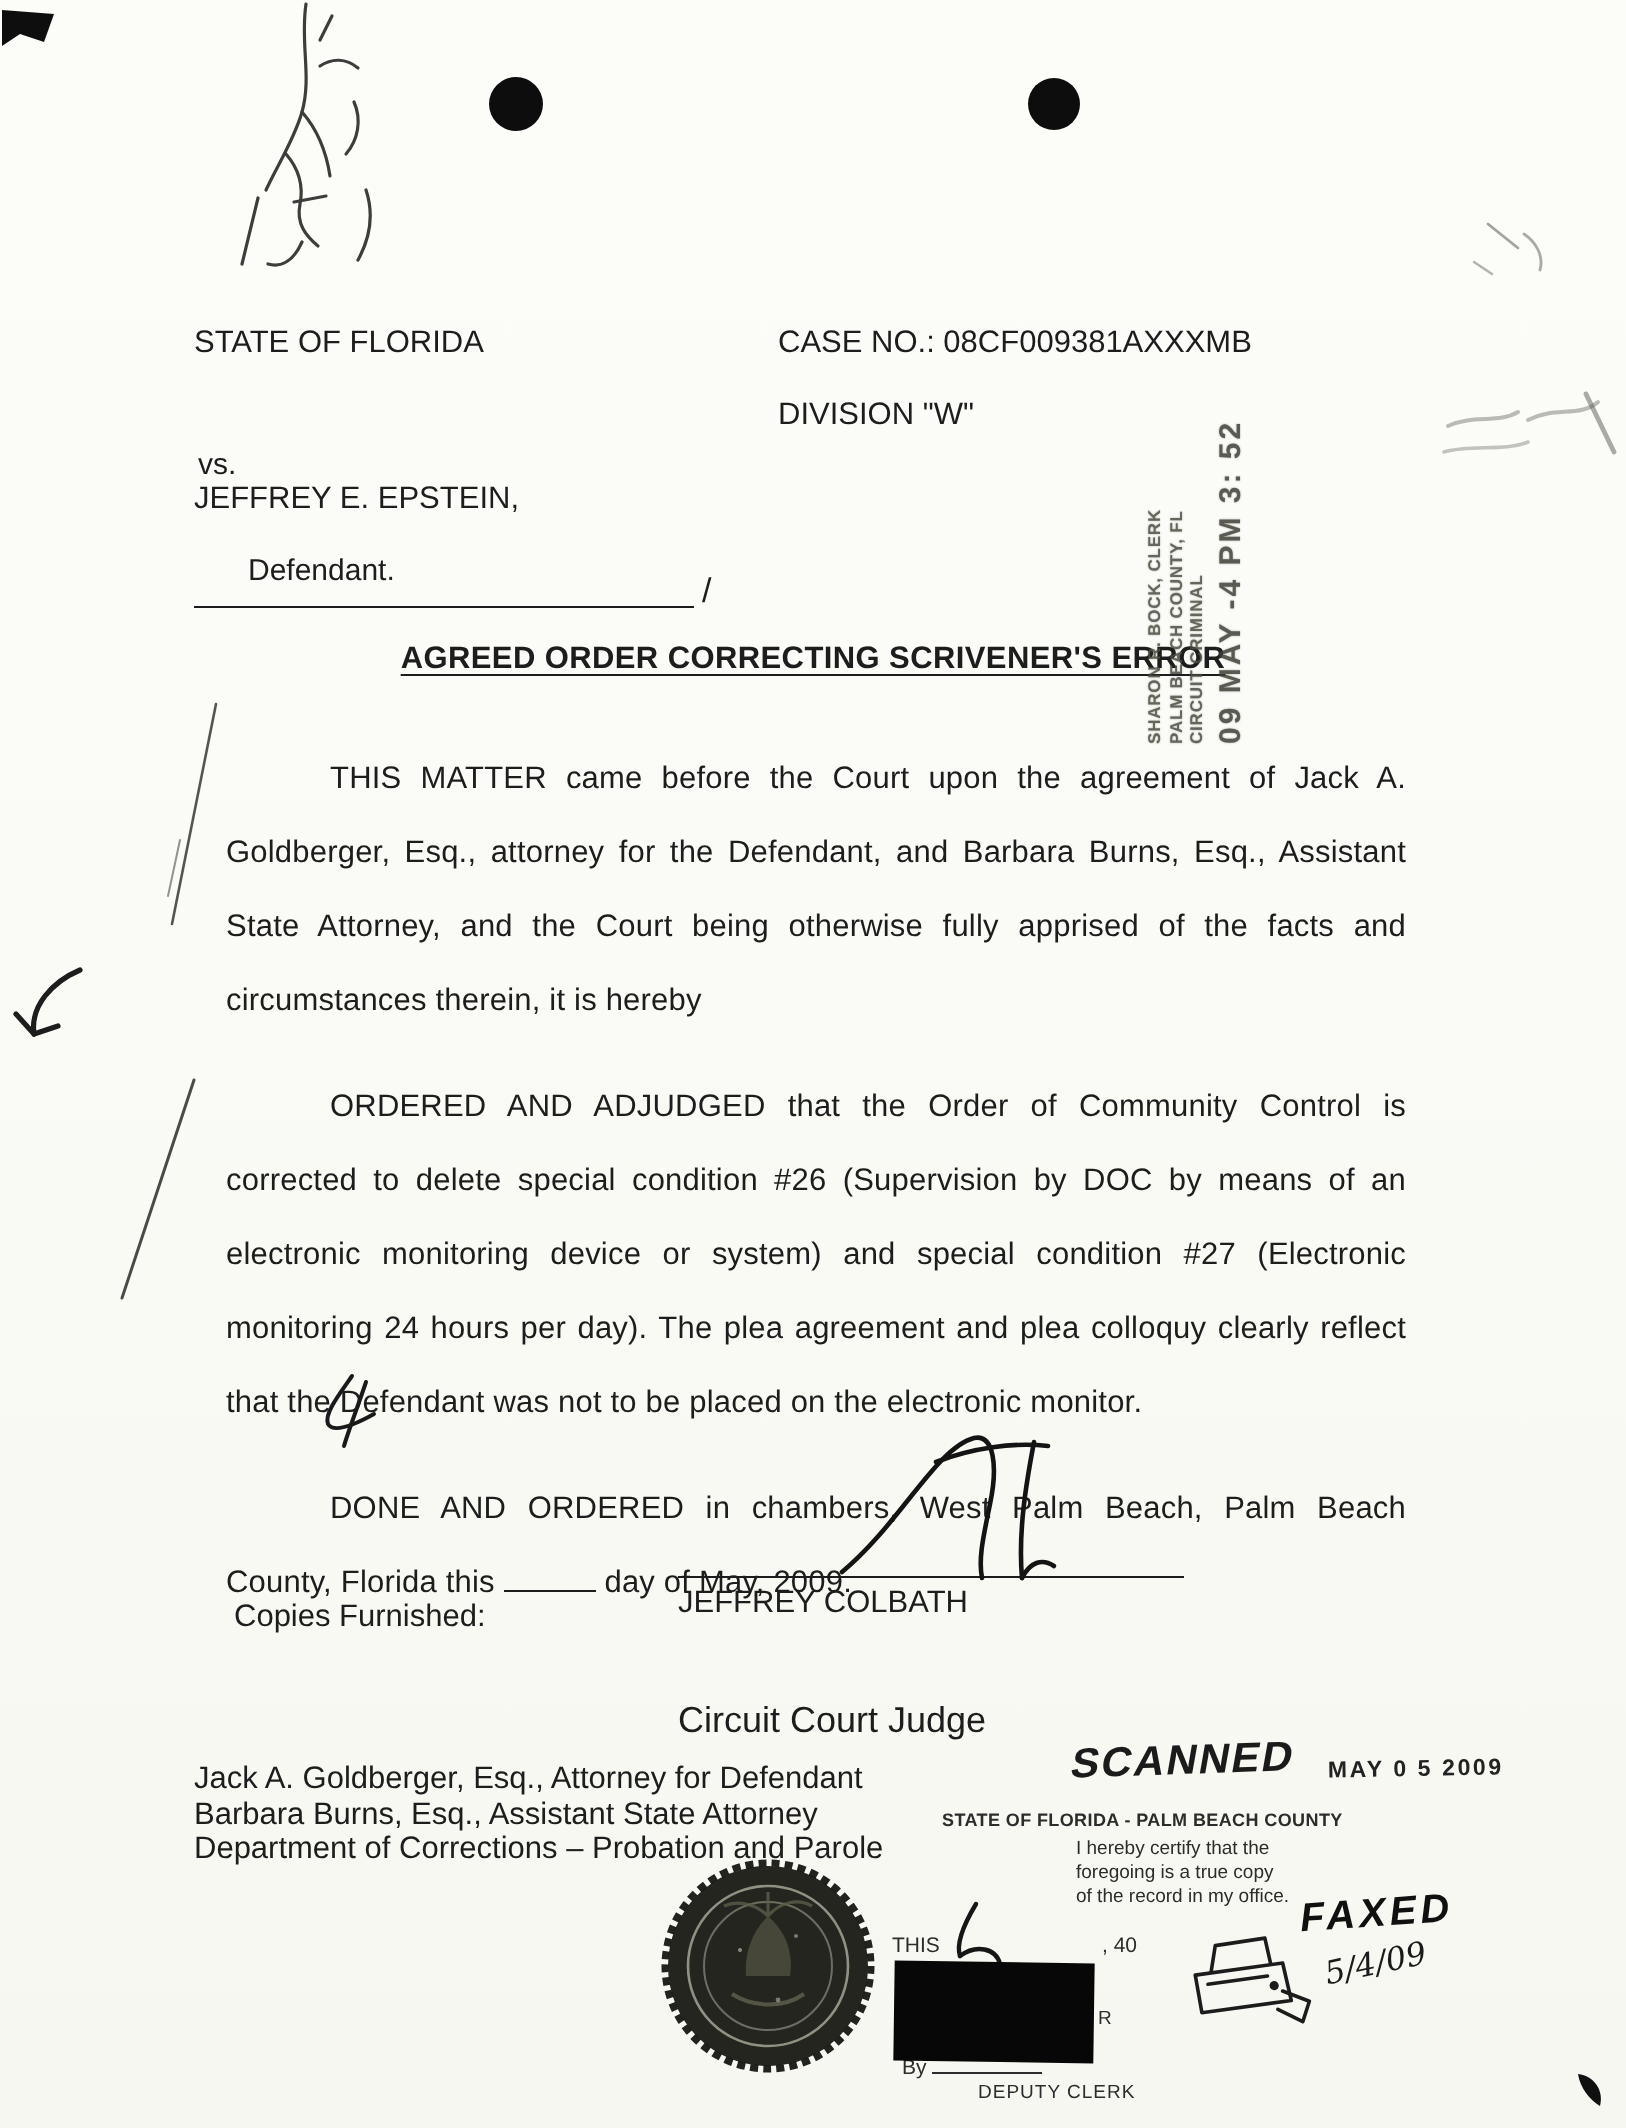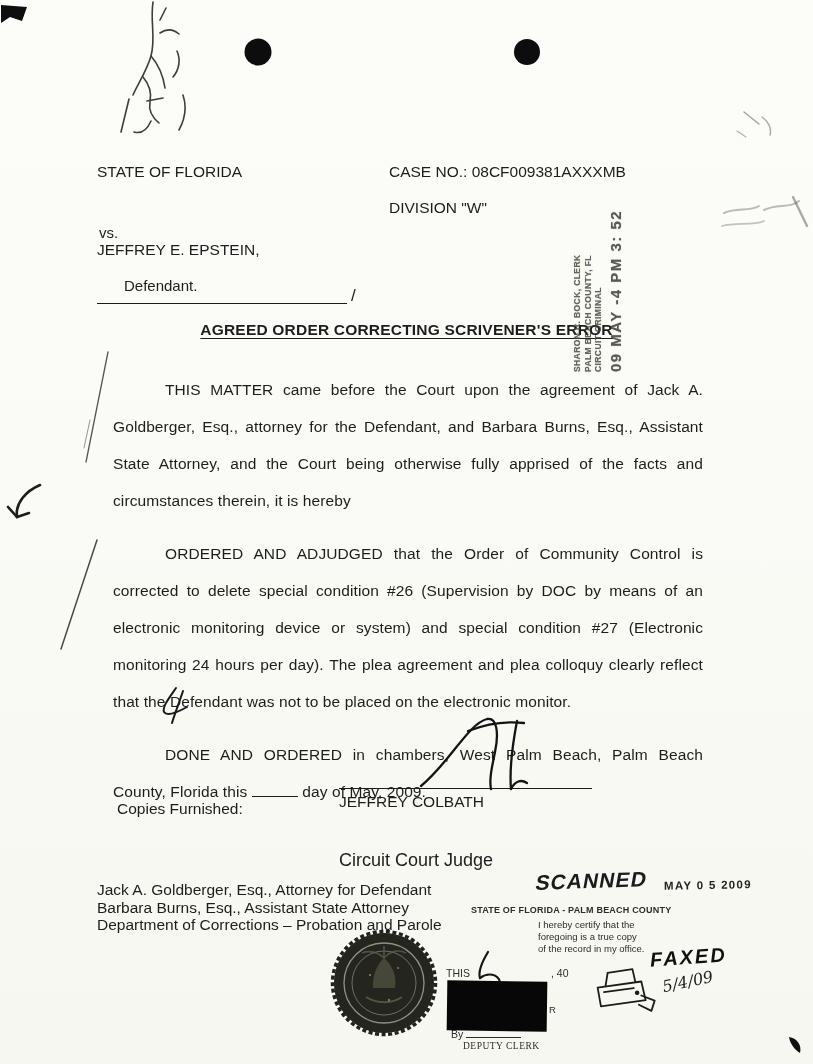--- a/index.html
+++ b/index.html
@@ -39,21 +39,21 @@
     letter-spacing:1.3px; color:#232323; transform:rotate(-1deg); }
   .certify-header { position:absolute; left:471px; top:905px; font-size:9px; font-weight:bold;
     letter-spacing:.2px; color:#2c2c2c; }
   .certify-line { position:absolute; left:492px; font-size:9.5px; color:#2c2c2c;margin-left:46px; }
   .cl1 { top:919px; } .cl2 { top:931px; } .cl3 { top:943px; }
   .certify-this { position:absolute; left:446px; top:967px; font-size:10.5px; font-weight:normal; color:#2c2c2c; }
   .certify-year { position:absolute; left:551px; top:967px; font-size:10.5px; color:#2c2c2c; }
   .certify-clerkfrag { position:absolute; left:549px; top:1004px; font-size:9.5px; color:#2c2c2c; }
   .certify-by { position:absolute; left:451px; top:1028px; font-size:10.5px; color:#2c2c2c; }
   .certify-by .rule { display:inline-block; width:55px; height:8px; border-bottom:1.2px solid #2c2c2c; margin-left:3px; }
-  .certify-deputy { position:absolute; left:463px; top:1041px; font-size:9.5px; letter-spacing:.5px; color:#2c2c2c;font-family:Liberation Serif, serif; }
+  .certify-deputy { position:absolute; left:489px; top:1041px; font-size:9.5px; letter-spacing:.5px; color:#2c2c2c; }
   .stamp-faxed { position:absolute; left:650px; top:946px; font-size:20px; font-weight:bold; font-style:italic;
     letter-spacing:2px; color:#101010; transform:rotate(-4deg); }
   .faxed-date { position:absolute; left:662px; top:972px; font-size:16px; font-style:italic;
     color:#1a1a1a; transform:rotate(-12deg); font-family:"DejaVu Serif", serif; }
   .filed-stamp { position:absolute; left:572px; top:372px; width:178px;
     transform:rotate(-90deg); transform-origin:top left; color:#4b4b41; opacity:.85;
     text-shadow:0 0 1px rgba(60,60,50,.55); }
   .filed-small { font-size:8.5px; line-height:10.5px; font-weight:bold; letter-spacing:.4px; white-space:nowrap; }
   .filed-time  { font-size:15px; line-height:24px; font-weight:bold; letter-spacing:1.5px; white-space:nowrap; color:#3f3f37; }
   

